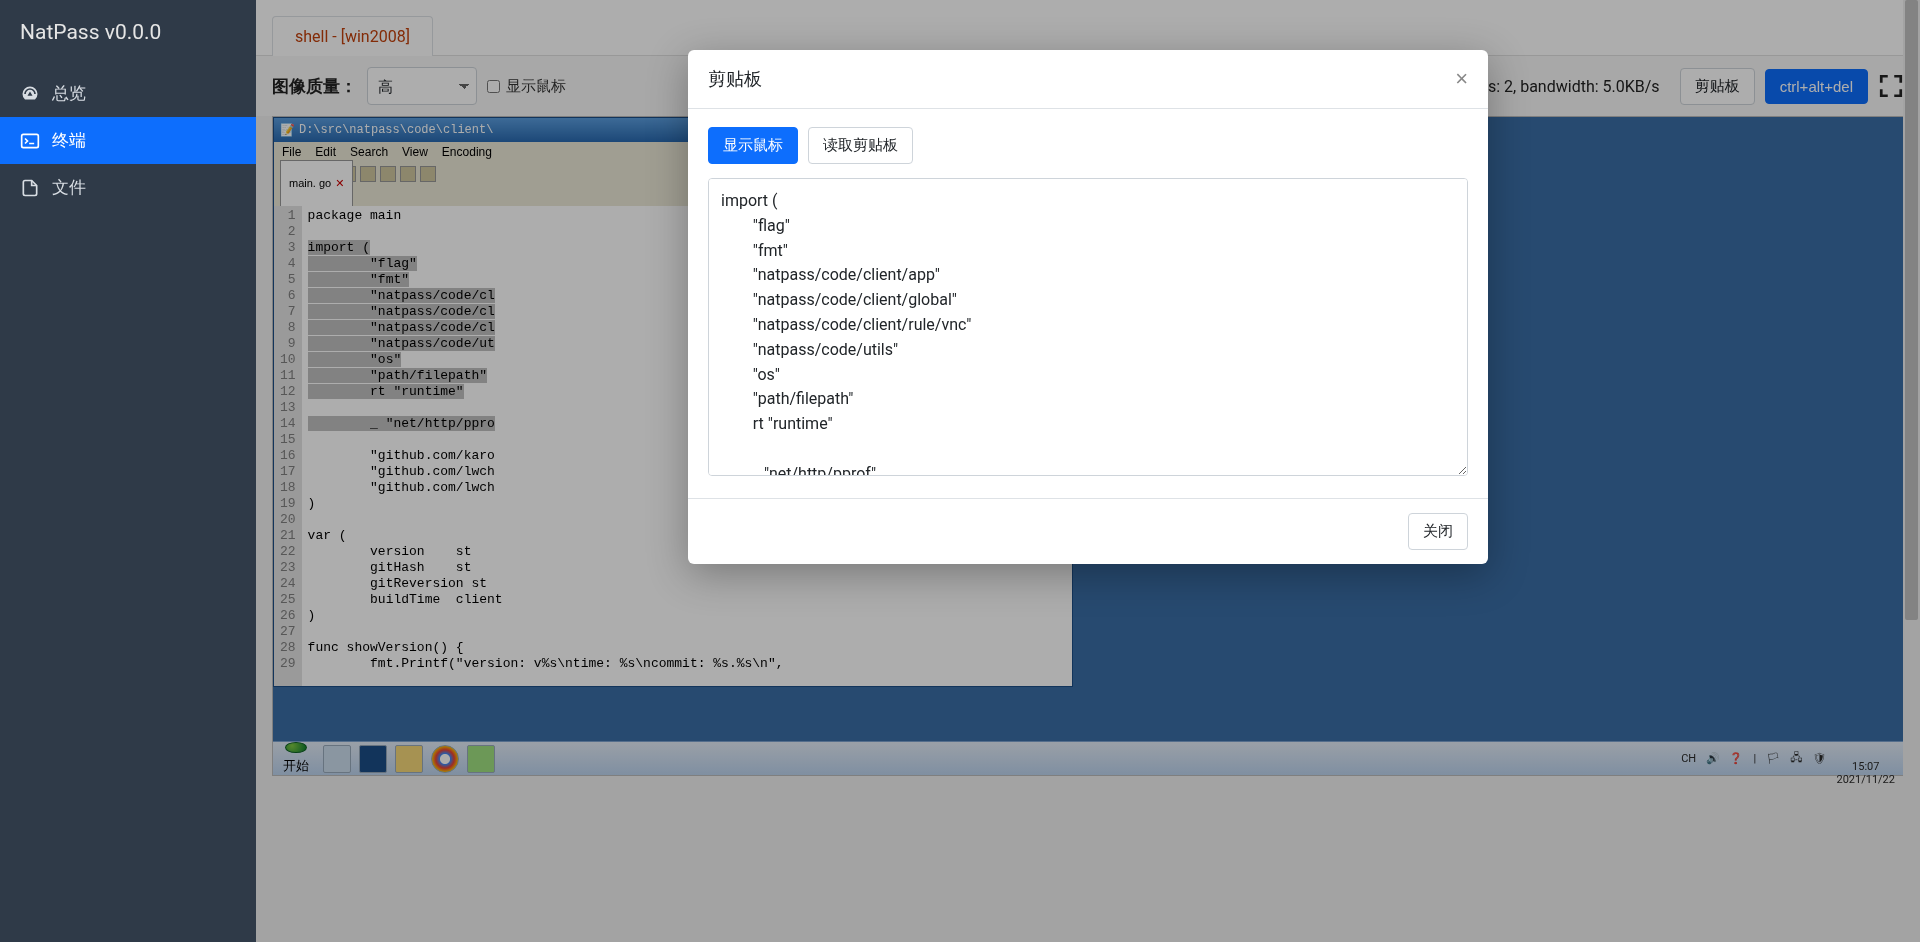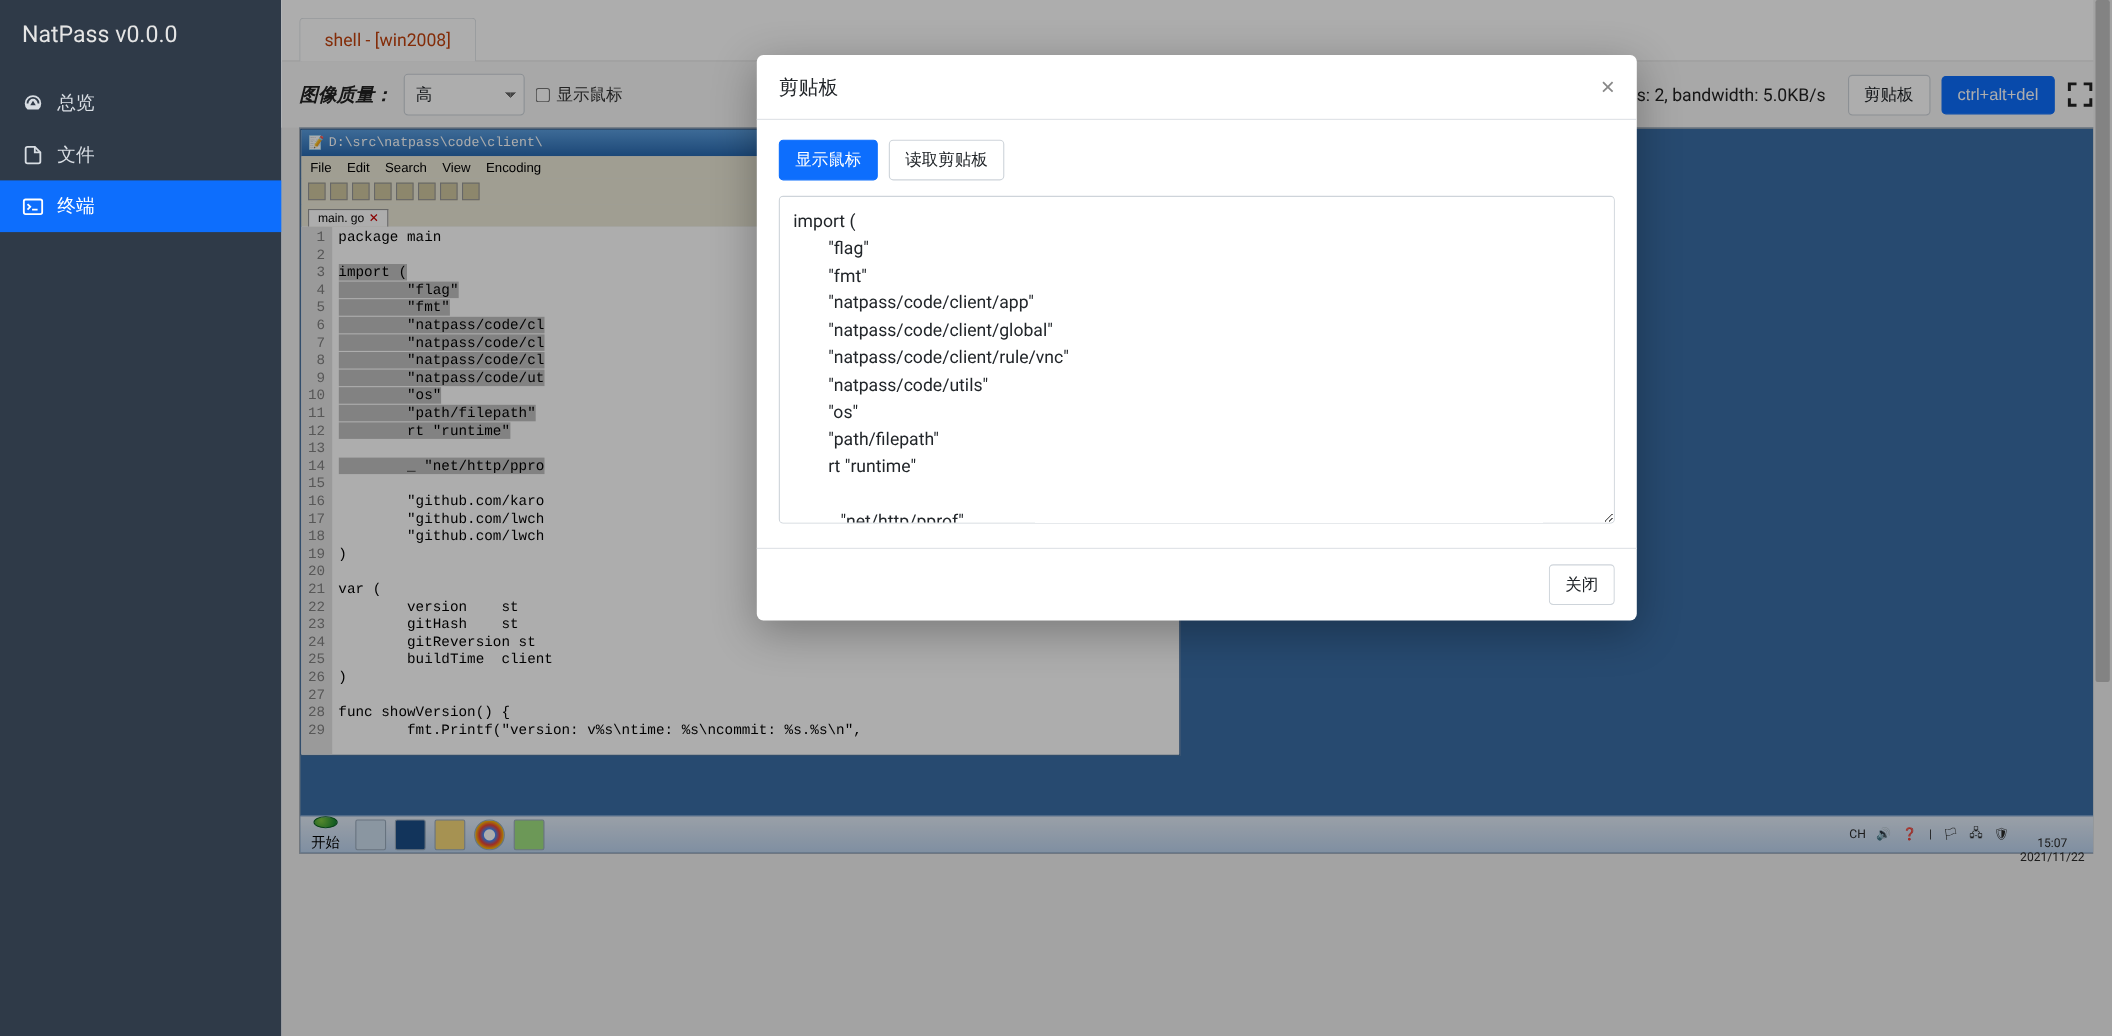--- a/index.html
+++ b/index.html
@@ -9,36 +9,36 @@
 .brand { height:64px; display:flex; align-items:center; padding:0 20px; font-size:21px; color:#e5e5e5; }
 .nav { padding-top:6px; }
 .nav-item { display:flex; align-items:center; padding:12px 20px; color:#d8dde3; cursor:pointer; font-size:17px; gap:12px; }
 .nav-item.active { background:#0d6efd; color:#fff; }
 
 .main { position:absolute; left:256px; right:0; top:0; bottom:0; background:#f0f0f0; }
 .tabbar { background:#fff; border-bottom:1px solid #e0e0e0; height:56px; display:flex; align-items:flex-end; padding-left:16px; }
 .tab { background:#fff; border:1px solid #dee2e6; border-bottom:none; border-radius:4px 4px 0 0; padding:10px 22px; color:#c2410c; font-size:16px; position:relative; top:1px; }
 
 .toolbar-row { display:flex; align-items:center; height:60px; padding:0 16px; gap:10px; background:#f8f8f8; }
-.toolbar-label { font-size:17px; color:#222; font-weight:600;font-style:italic; }
+.toolbar-label { font-size:17px; color:#222; font-weight:600; }
 .quality-select { height:38px; min-width:110px; border:1px solid #ced4da; border-radius:4px; background:#fff; padding:0 28px 0 10px; font-size:15px; color:#212529; appearance:none; background-image:linear-gradient(45deg,transparent 50%,#666 50%),linear-gradient(135deg,#666 50%,transparent 50%); background-position:right 12px top 16px,right 7px top 16px; background-size:5px 5px,5px 5px; background-repeat:no-repeat; }
 .spacer { flex:1; }
 .stat { color:#222; font-size:16px; margin-right:10px; }
 .btn { border:1px solid #ced4da; background:#fff; border-radius:4px; padding:8px 14px; font-size:15px; cursor:pointer; color:#212529; }
 .btn-primary { background:#0d6efd; border-color:#0d6efd; color:#fff; }
 .icon-fullscreen { width:26px; height:26px; display:inline-block; }
 
 .remote { position:relative; margin:0 16px 16px 16px; background:#3a6ea5; height:660px; border:1px solid #bbb; }
 .npp-window { position:absolute; left:0; top:0; width:800px; height:570px; background:#e8e8e8; border:1px solid #1b4d87; }
 .npp-title { height:24px; background:linear-gradient(#5a9dde,#2a6ab0); color:#fff; font-size:12px; display:flex; align-items:center; padding:0 6px; font-family:'Courier New',monospace; }
 .npp-menus { height:20px; background:#ece9d8; display:flex; align-items:center; gap:14px; padding:0 8px; font-size:12px; color:#000; font-family:Tahoma,sans-serif; }
 .npp-tools { height:24px; background:#ece9d8; display:flex; align-items:center; gap:4px; padding:0 6px; }
 .tool-ico { width:16px; height:16px; background:#d0c8a0; border:1px solid #999; }
 .npp-tabs { height:20px; background:#ece9d8; padding-left:6px; display:flex; align-items:flex-end; }
-.npp-tab { background:#fff; border:1px solid #999; border-bottom:none; padding:1px 8px; font-size:11px; font-family:Tahoma,sans-serif; }
+.npp-tab { background:#fff; border:1px solid #999; border-bottom:none; padding:16px 8px; font-size:11px; font-family:Tahoma,sans-serif; }
 .npp-code { background:#fff; display:flex; font-family:'Courier New',monospace; font-size:13px; height:calc(100% - 88px); overflow:hidden; }
 .gutter { background:#e4e4e4; color:#808080; text-align:right; padding:2px 6px; line-height:16px; }
 .srccode { padding:2px 6px; line-height:16px; white-space:pre; color:#000; }
 .sel { background:#c0c0c0; }
 
 .taskbar-bg { position:absolute; left:0; bottom:0; right:0; height:34px; background:linear-gradient(#e3ecf7,#bcd3ee); border-top:1px solid #7da2ce; display:flex; align-items:center; }
 .start-btn { height:100%; padding:0 10px; display:flex; align-items:center; gap:4px;flex-direction:column; }
 .orb { width:22px; height:22px; border-radius:50%; background:radial-gradient(circle at 30% 30%,#7fc943,#0a7c2f); border:1px solid #0a5f20; }
 .task-ico { width:28px; height:28px; margin:0 4px; background:#cde; border:1px solid #9ab; border-radius:2px; }
 .tray { margin-left:auto; display:flex; align-items:center; gap:10px; padding-right:8px; font-size:11px; color:#2a2a2a; }
@@ -66,37 +66,37 @@
   <div class="brand">NatPass v0.0.0</div>
   <div class="nav">
     <div class="nav-item">
       <span class="icon">
         <svg viewBox="0 0 24 24" width="20" height="20" fill="currentColor">
             <path d="M12 3a9 9 0 0 0-9 9 9 9 0 0 0 3 6.7h12A9 9 0 0 0 21 12a9 9 0 0 0-9-9zm0 2a7 7 0 0 1 7 7h-2a5 5 0 0 0-10 0H5a7 7 0 0 1 7-7zm0 4l3 5h-6z"></path>
           </svg>
       </span>
       <span>总览</span>
     </div>
+    <div class="nav-item active">
+      <span class="icon">
+        <svg viewBox="0 0 24 24" width="20" height="20" fill="currentColor">
+            <rect x="2" y="4" width="20" height="16" rx="2" fill="none" stroke="currentColor" stroke-width="2"></rect>
+            <path d="M6 9l3 3-3 3M11 15h6" stroke="currentColor" stroke-width="2" fill="none"></path>
+          </svg>
+      </span>
+      <span>终端</span>
+    </div>
     <div class="nav-item">
       <span class="icon">
         <svg viewBox="0 0 24 24" width="20" height="20" fill="none" stroke="currentColor" stroke-width="2">
             <path d="M14 3H6a2 2 0 0 0-2 2v14a2 2 0 0 0 2 2h12a2 2 0 0 0 2-2V9z"></path>
             <path d="M14 3v6h6"></path>
           </svg>
       </span>
       <span>文件</span>
-    </div>
-    <div class="nav-item active">
-      <span class="icon">
-        <svg viewBox="0 0 24 24" width="20" height="20" fill="currentColor">
-            <rect x="2" y="4" width="20" height="16" rx="2" fill="none" stroke="currentColor" stroke-width="2"></rect>
-            <path d="M6 9l3 3-3 3M11 15h6" stroke="currentColor" stroke-width="2" fill="none"></path>
-          </svg>
-      </span>
-      <span>终端</span>
     </div>
   </div>
 </div>
 
 <div class="main">
   <div class="tabbar">
     <div class="tab">shell - [win2008]</div>
   </div>
 
   <div class="toolbar-row">

